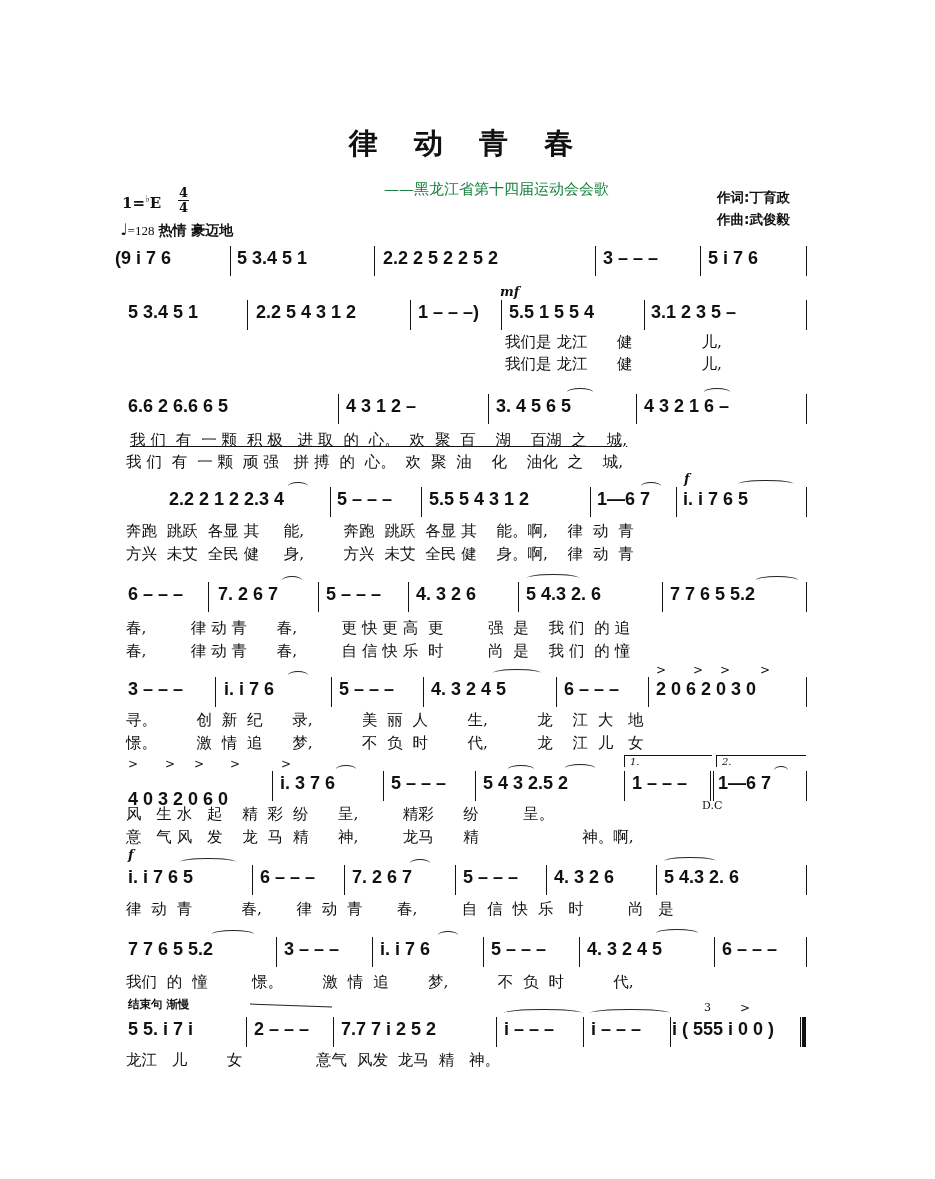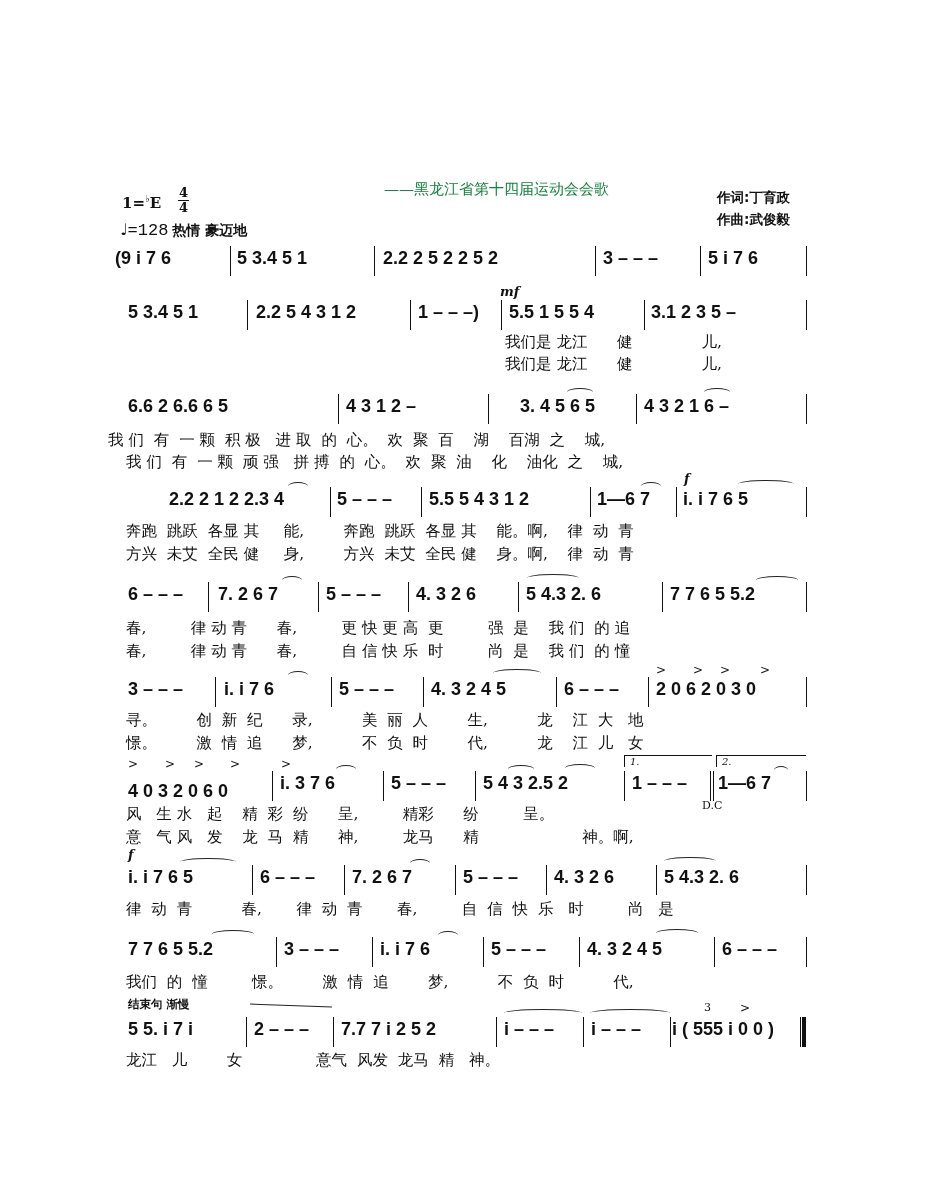--- a/index.html
+++ b/index.html
@@ -11,21 +11,21 @@
   .title { position: absolute; top: 124px; left: 0; width: 935px; text-align: center;
     font-family: "DejaVu Sans", sans-serif; font-weight: bold; font-size: 29px; letter-spacing: 13px; color: #111; }
   .subtitle { position: absolute; top: 180px; left: 384px; font-family: "DejaVu Serif", serif; font-size: 15px; color: #15803d; }
   .credits { position: absolute; top: 186px; left: 717px; font-weight: bold; font-size: 13.5px; line-height: 22px; color: #111; }
 
   .key { position: absolute; top: 193px; left: 122px; font-family: "DejaVu Serif", serif; font-weight: bold; font-size: 15px; }
   .key sup { font-size: 10px; font-weight: normal; }
   .timesig { position: absolute; top: 186px; left: 178px; font-family: "DejaVu Serif", serif; font-weight: bold; font-size: 13px; line-height: 14px; text-align: center; }
   .timesig .line { display:block; border-top: 1.5px solid #111; width: 11px; margin: 0 auto; }
   .tempo { position: absolute; top: 220px; left: 120px; font-size: 12px; }
-  .tempo .tv { font-family: Liberation Mono, monospace; font-size: 17px; }
+  .tempo .tv { font-family: Liberation Serif, serif; font-size: 13px; }
   .tempo .mood { font-weight: bold; font-size: 14px; margin-left: 4px; }
 
   .row { position: absolute; left: 0; width: 935px; }
   .notes { position: absolute; left: 0; height: 26px; font-family: "Liberation Sans", sans-serif; font-weight: bold; font-size: 18px; white-space: nowrap; }
   .bar { position: absolute; width: 1.3px; background: #111; }
   .lyr { position: absolute; font-family: "DejaVu Serif", serif; font-size: 15.5px; white-space: pre; color: #111; letter-spacing: 0px; }
 
   .dyn { position: absolute; font-family: "DejaVu Serif", serif; font-style: italic; font-weight: bold; font-size: 13px; }
   .small { position: absolute; font-family: "DejaVu Serif", serif; font-size: 11px; }
   .ending { position: absolute; border-top: 1px solid #111; border-left: 1px solid #111; height: 12px; }
@@ -34,20 +34,21 @@
   .final { position: absolute; width: 6px; border-left: 1.3px solid #111; border-right: 4px solid #111; }
   .accent { position: absolute; font-size: 12px; font-family: "DejaVu Sans", sans-serif; }
   .arc { position: absolute; border-top: 1.3px solid #222; border-radius: 50% 50% 0 0; height: 8px; }
   .endtext { position: absolute; font-weight: bold; font-size: 11.5px; }
 </style>
 </head>
 <body>
 
 <div class="page">
 
+  <div class="title">律 动 青 春</div>
   <div class="subtitle">——黑龙江省第十四届运动会会歌</div>
   <div class="credits">
     <div>作词:丁育政</div>
     <div>作曲:武俊毅</div>
   </div>
 
   <div class="key"><span>1=</span><sup>♭</sup><span>E</span></div>
   <div class="timesig">
     <span>4</span>
     <span class="line"></span>
@@ -88,23 +89,23 @@
 
   <div class="row" style="top:394px;">
     <div class="bar" style="left:338px;top:0;height:30px;"></div>
     <div class="bar" style="left:488px;top:0;height:30px;"></div>
     <div class="bar" style="left:636px;top:0;height:30px;"></div>
     <div class="bar" style="left:806px;top:0;height:30px;"></div>
     <div class="arc" style="left:567px;top:-6px;width:26px;"></div>
     <div class="arc" style="left:704px;top:-6px;width:26px;"></div>
     <div class="notes" style="top:2px;left:128px;">6.6  2  6.6  6 5</div>
     <div class="notes" style="top:2px;left:346px;">4  3  1  2  –</div>
-    <div class="notes" style="top:2px;left:496px;margin-left:24px;">3.  4  5 6  5</div>
+    <div class="notes" style="top:2px;left:496px;">3.  4  5 6  5</div>
     <div class="notes" style="top:2px;left:644px;">4 3  2 1  6  –</div>
-    <div class="lyr" style="left:108px;top:36px;">我 们  有  一 颗  积 极   进 取  的  心。  欢  聚  百    湖    百湖  之    城,</div>
+    <div class="lyr" style="left:130px;top:36px;text-decoration:underline;">我 们  有  一 颗  积 极   进 取  的  心。  欢  聚  百    湖    百湖  之    城,</div>
     <div class="lyr" style="left:126px;top:58px;">我 们  有  一 颗  顽 强   拼 搏  的  心。  欢  聚  油    化    油化  之    城,</div>
   </div>
 
   <div class="row" style="top:487px;">
     <div class="dyn" style="left:684px;top:-16px;">f</div>
     <div class="bar" style="left:330px;top:0;height:30px;"></div>
     <div class="bar" style="left:421px;top:0;height:30px;"></div>
     <div class="bar" style="left:590px;top:0;height:30px;"></div>
     <div class="bar" style="left:676px;top:0;height:30px;"></div>
     <div class="bar" style="left:806px;top:0;height:30px;"></div>
@@ -179,21 +180,21 @@
         <span>1.</span>
       </div>
     <div class="ending" style="left:716px;top:-16px;width:90px;">
         <span>2.</span>
       </div>
     <div class="small" style="left:702px;top:28px;">D.C</div>
     <div class="arc" style="left:336px;top:-6px;width:20px;"></div>
     <div class="arc" style="left:508px;top:-6px;width:26px;"></div>
     <div class="arc" style="left:565px;top:-7px;width:30px;"></div>
     <div class="arc" style="left:774px;top:-5px;width:14px;"></div>
-    <div class="notes" style="top:10px;left:128px;">4  0 3  2 0  6 0</div>
+    <div class="notes" style="top:18px;left:128px;">4  0 3  2 0  6 0</div>
     <div class="notes" style="top:2px;left:280px;">i. 3  7  6</div>
     <div class="notes" style="top:2px;left:391px;">5  –  –  –</div>
     <div class="notes" style="top:2px;left:483px;">5 4  3  2.5  2</div>
     <div class="notes" style="top:2px;left:632px;">1  –  –  –</div>
     <div class="notes" style="top:2px;left:718px;">1—6 7</div>
     <div class="lyr" style="left:126px;top:33px;">风   生 水   起    精  彩  纷      呈,         精彩      纷         呈。</div>
     <div class="lyr" style="left:126px;top:56px;">意   气 风   发    龙  马  精      神,         龙马      精                     神。啊,</div>
   </div>
 
   <div class="row" style="top:865px;">

